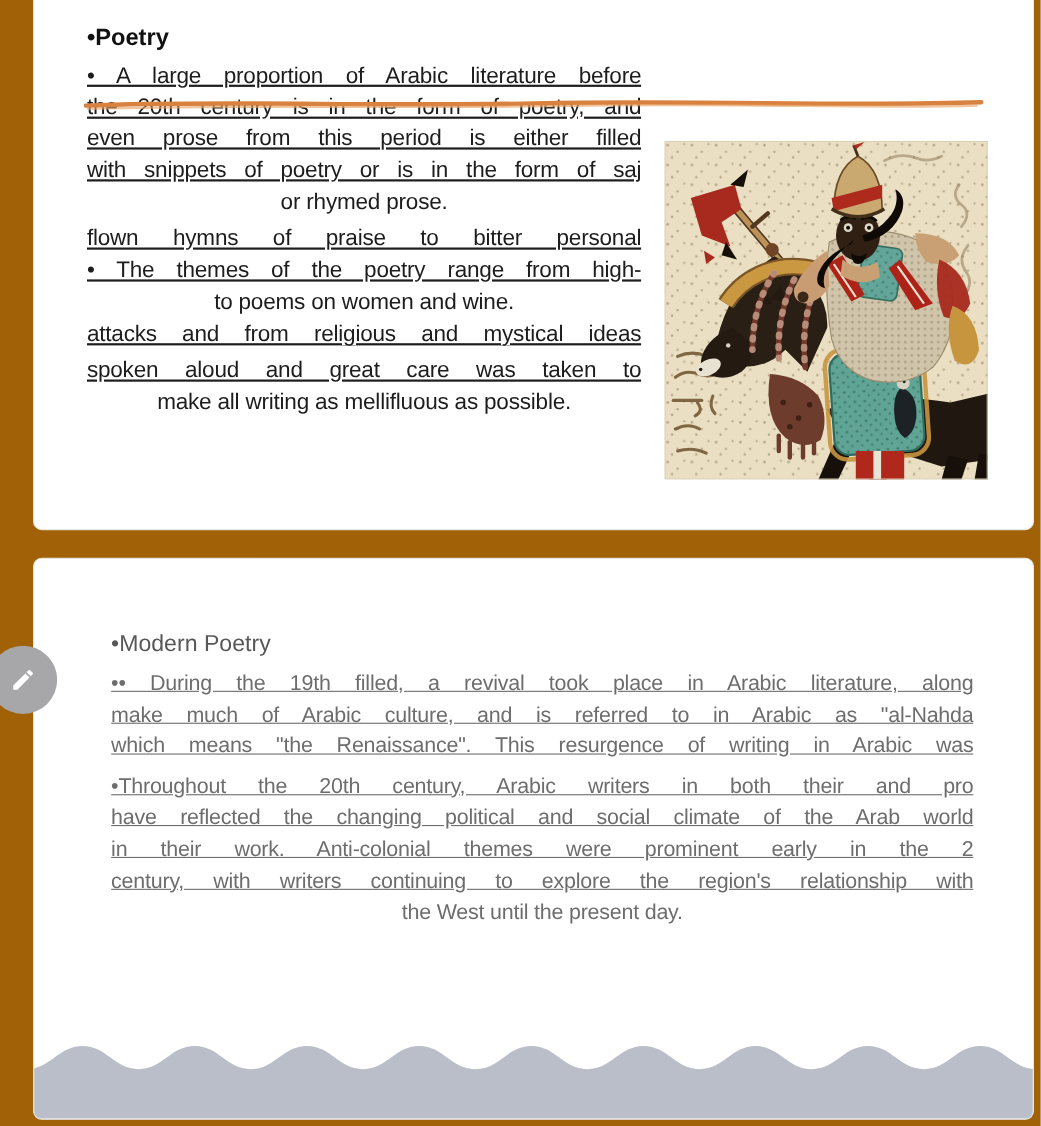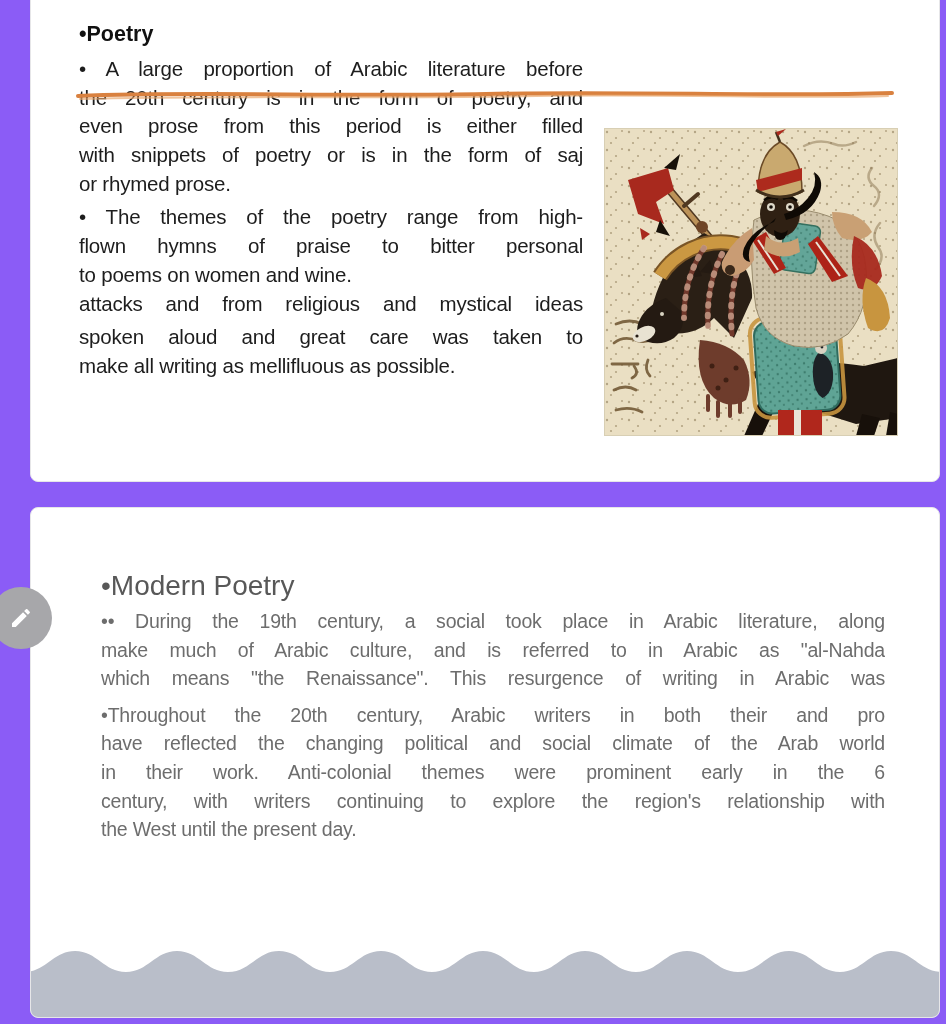--- a/index.html
+++ b/index.html
@@ -1,30 +1,30 @@
 <!DOCTYPE html>
 <html><head>
 <meta charset="utf-8">
 <style>
   html,body{margin:0;padding:0;}
   body{width:946px;height:1024px;overflow:hidden;font-family:"Liberation Sans",sans-serif;}
-  .page{position:relative;width:946px;height:1024px;background:#8b5cf6;overflow:hidden;}
+  .page{position:relative;width:946px;height:1024px;background:#a16207;overflow:hidden;}
   .card{position:absolute;left:30px;width:910px;background:#fff;border:1px solid #e6e6e8;border-radius:8px;box-sizing:border-box;}
   .card1{top:-14px;height:496px;}
   .card2{top:507px;height:511px;overflow:hidden;}
   .s1-text{position:absolute;left:48px;top:30px;width:504px;color:#1d1d1d;}
   .s1-text h2{margin:0;font-size:21.5px;line-height:34px;font-weight:700;color:#111;}
   .s1-text .para{margin:4px 0 5px 0;}
   .s2-text{position:absolute;left:70px;top:63px;width:784px;color:#6d6d6d;}
-  .s2-text h2{margin:0;font-size:28px;line-height:30px;font-weight:400;color:#585858;}
+  .s2-text h2{margin:0;font-size:21px;line-height:30px;font-weight:400;color:#585858;}
   .s2-text .para{margin:6px 0 8px 0;}
   .line{font-size:20.5px;line-height:28.7px;height:28.7px;overflow:hidden;letter-spacing:-0.2px;white-space:normal;}
   .s2-text .line{font-size:19.5px;line-height:28.6px;height:28.6px;}
-  .line.j{text-align:justify;text-align-last:justify;}
-  .line.l{text-align:left;}
+  .line.j{text-align:justify;text-align-last:justify;text-decoration:underline;}
+  .line.l{text-align:center;}
   .underline-svg{position:absolute;left:45px;top:100px;width:820px;height:16px;}
   .painting{position:absolute;left:573px;top:141px;width:294px;height:308px;}
   .wave-svg{position:absolute;left:0;bottom:0;width:908px;height:70px;display:block;}
   .edit-fab{position:absolute;left:-10px;top:587px;width:62px;height:62px;padding:0;border:none;background:transparent;cursor:pointer;z-index:5;}
 </style>
 </head>
 <body>
 
 <div class="page">
 
@@ -32,22 +32,22 @@
     <div class="s1-text">
       <h2>•Poetry</h2>
       <div class="para">
         <div class="line j">• A large proportion of Arabic literature before</div>
         <div class="line j">the 20th century is in the form of poetry, and</div>
         <div class="line j">even prose from this period is either filled</div>
         <div class="line j">with snippets of poetry or is in the form of saj</div>
         <div class="line l">or rhymed prose.</div>
       </div>
       <div class="para">
+        <div class="line j">flown hymns of praise to bitter personal</div>
         <div class="line j">• The themes of the poetry range from high-</div>
-        <div class="line j">flown hymns of praise to bitter personal</div>
         <div class="line l">to poems on women and wine.</div>
         <div class="line j">attacks and from religious and mystical ideas</div>
       </div>
       <div class="para">
         <div class="line j">spoken aloud and great care was taken to</div>
         <div class="line l">make all writing as mellifluous as possible.</div>
       </div>
     </div>
 
     <svg class="underline-svg" viewBox="0 0 820 16" preserveAspectRatio="none">
@@ -205,28 +205,28 @@
         </g>
         <rect x="0.5" y="0.5" width="293" height="307" fill="none" stroke="#d8cfb4" stroke-width="1"></rect>
       </svg>
     </div>
   </section>
 
   <section class="card card2">
     <div class="s2-text">
       <h2>•Modern Poetry</h2>
       <div class="para">
-        <div class="line j">•• During the 19th century, a social took place in Arabic literature, along</div>
+        <div class="line j">•• During the 19th filled, a revival took place in Arabic literature, along</div>
         <div class="line j">make much of Arabic culture, and is referred to in Arabic as "al-Nahda</div>
         <div class="line j">which means "the Renaissance". This resurgence of writing in Arabic was</div>
       </div>
       <div class="para">
         <div class="line j">•Throughout the 20th century, Arabic writers in both their and pro</div>
         <div class="line j">have reflected the changing political and social climate of the Arab world</div>
-        <div class="line j">in their work. Anti-colonial themes were prominent early in the 6</div>
+        <div class="line j">in their work. Anti-colonial themes were prominent early in the 2</div>
         <div class="line j">century, with writers continuing to explore the region's relationship with</div>
         <div class="line l">the West until the present day.</div>
       </div>
     </div>
 
     <svg class="wave-svg" viewBox="0 0 908 70" preserveAspectRatio="none">
       <path d="M-7,25
            c 22,0 29,-21 51,-21 c 22,0 29,21 51,21
            c 22,0 29,-21 51,-21 c 22,0 29,21 51,21
            c 22,0 29,-21 51,-21 c 22,0 29,21 51,21

